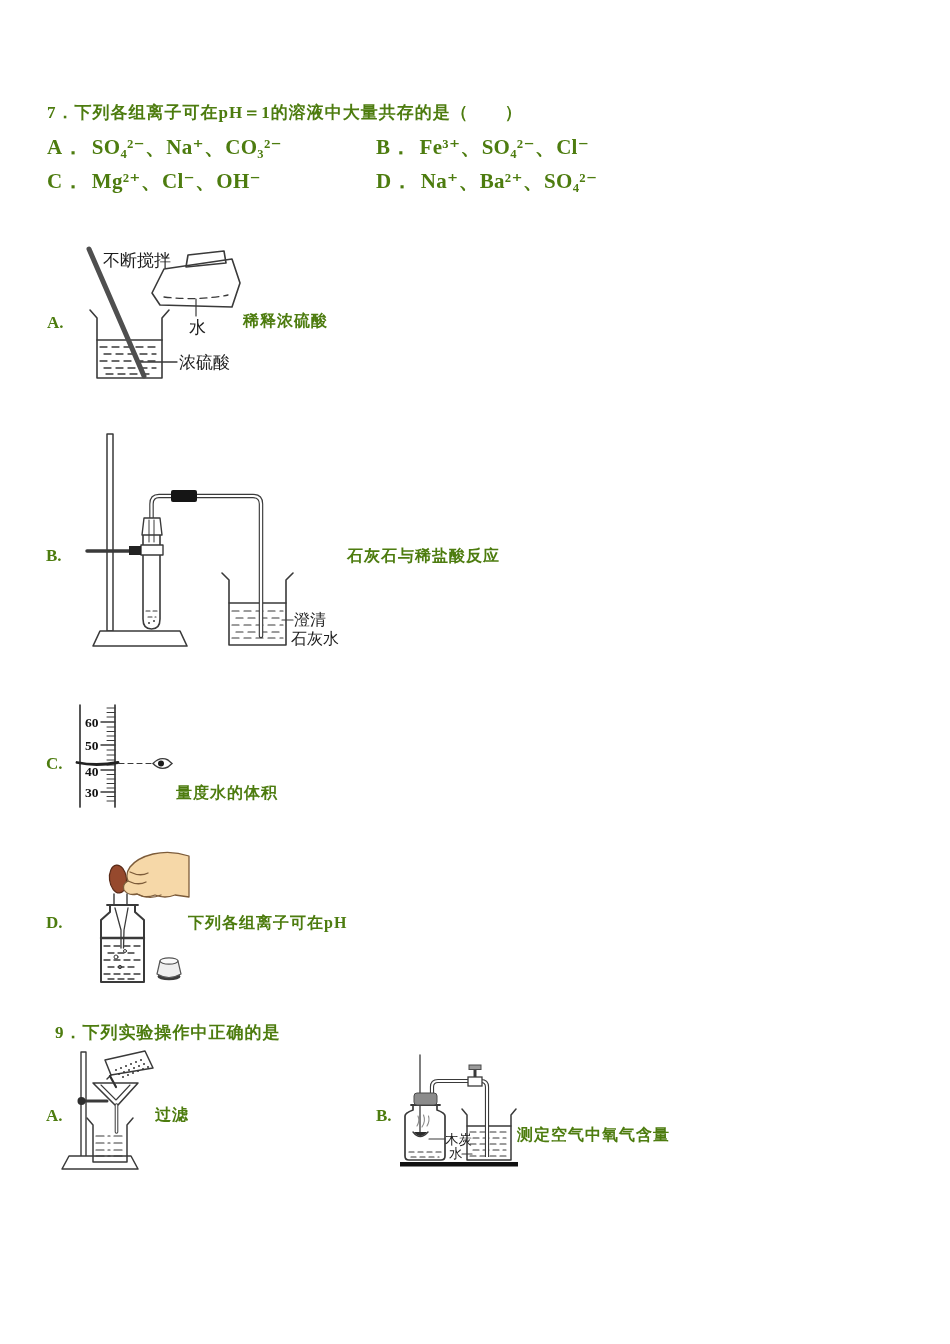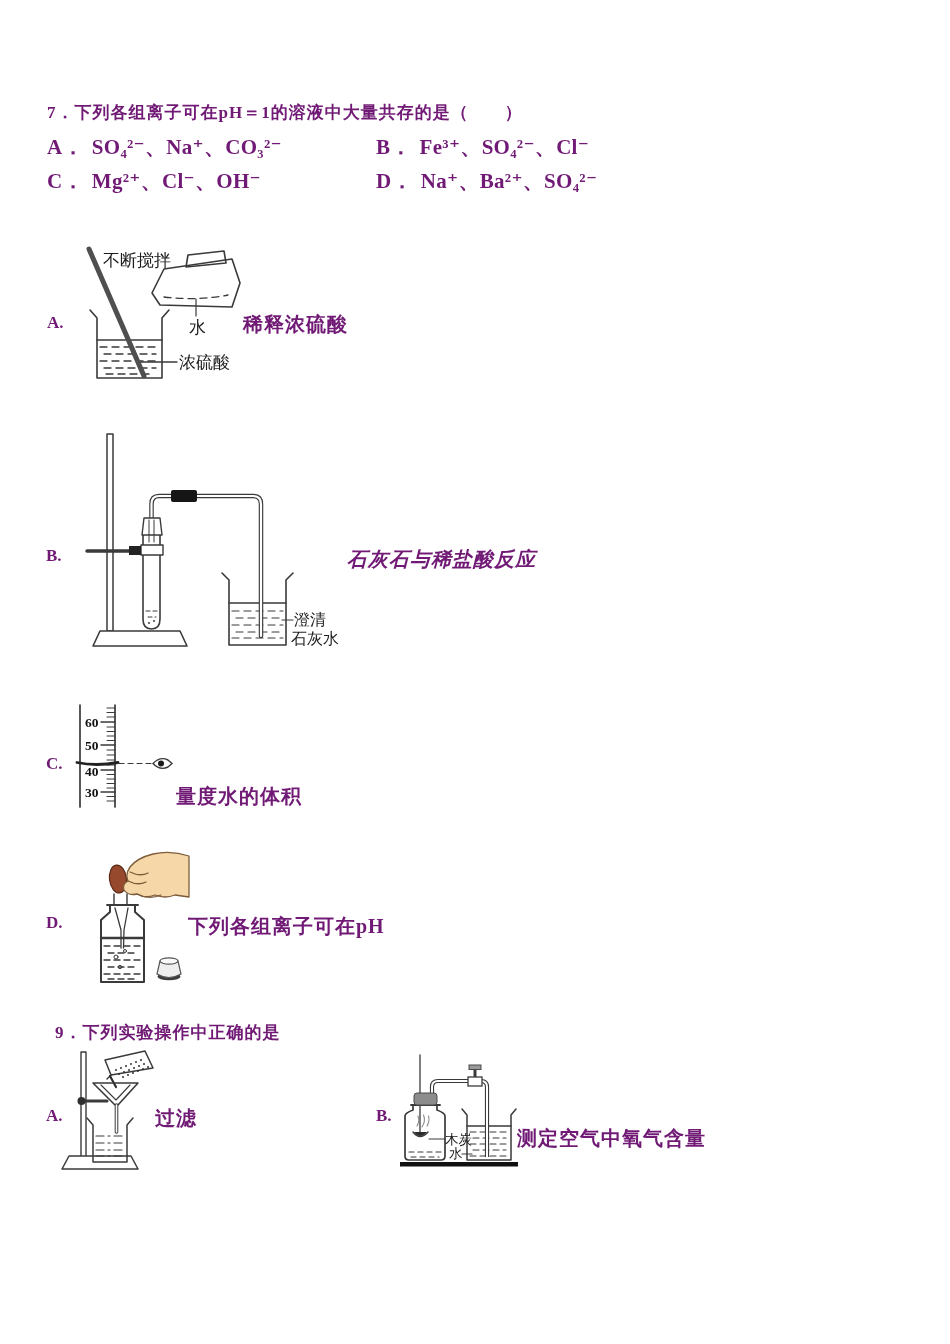--- a/index.html
+++ b/index.html
@@ -1,23 +1,23 @@
 <!DOCTYPE html>
 <html><head>
 <meta charset="utf-8">
 <style>
   html,body{margin:0;padding:0;background:#fff;}
   .page{position:relative;width:950px;height:1344px;background:#ffffff;overflow:hidden;
-        font-family:"Liberation Serif","DejaVu Serif",serif;color:#701a75;}
+        font-family:"Liberation Serif","DejaVu Serif",serif;color:#4d7c0f;}
   .abs{position:absolute;white-space:nowrap;}
   .stem{font-weight:700;font-size:17px;letter-spacing:1px;}
   .opt{font-weight:700;font-size:21px;letter-spacing:.3px;}
   .opt .olabel{margin-right:8px;}
   .letter{font-weight:700;font-size:17px;}
-  .caption{font-weight:700;font-size:20px;letter-spacing:1px;}
+  .caption{font-weight:700;font-size:16px;letter-spacing:1px;}
   svg.diagram{position:absolute;}
   svg text{font-family:"Liberation Sans","DejaVu Sans",sans-serif;fill:#1c1c1c;}
   text.lbl{font-size:17px;}
   text.lblm{font-size:16px;}
   text.lbls{font-size:13.5px;}
   text.num{font-family:"Liberation Serif","DejaVu Serif",serif;font-weight:700;font-size:13.5px;fill:#111;}
 </style>
 </head>
 <body>
 
@@ -75,21 +75,21 @@
       <circle cx="64" cy="193" r="1" fill="#3a3a3a" stroke="none"></circle>
       <circle cx="69" cy="191" r="1" fill="#3a3a3a" stroke="none"></circle>
       <rect x="56" y="115" width="22" height="10" fill="#fff" stroke-width="1.4"></rect>
       <rect x="44" y="116" width="12" height="9" fill="#222" stroke="none"></rect>
 
       <path d="M197,190 L208,190" stroke-width="1.2"></path>
     </g>
     <text class="lblm" x="209" y="195">澄清</text>
     <text class="lblm" x="206" y="214">石灰水</text>
   </svg>
-  <div class="abs caption" style="left:347px;top:546px;font-style:italic;">石灰石与稀盐酸反应</div>
+  <div class="abs caption" style="left:347px;top:546px;">石灰石与稀盐酸反应</div>
 
   <div class="abs letter" style="left:46px;top:754px;">C.</div>
   <svg class="diagram" style="left:75px;top:700px;" width="100" height="112" viewBox="0 0 100 112">
     <g stroke="#3a3a3a" fill="none" stroke-linecap="round">
       <path d="M5,5 V107 M40,5 V107" stroke-width="1.7"></path>
       <path stroke-width="1.4" d="M26,22 H40 M26,45 H40 M26,70 H40 M26,92 H40"></path>
       <path stroke-width="1" d="M32,8 H40 M32,12.5 H40 M32,17 H40 M32,27 H40 M32,31.5 H40 M32,36 H40 M32,40.5 H40 M32,50 H40 M32,55 H40 M32,60 H40 M32,65 H40 M32,74.5 H40 M32,79 H40 M32,83.5 H40 M32,88 H40 M32,96.5 H40 M32,101 H40"></path>
       <path d="M2,62.5 Q21,66.5 43,62.5" stroke-width="2.8" stroke="#222"></path>
       <path d="M44,63.5 H77" stroke-width="1.2" stroke-dasharray="5,4"></path>
       <path d="M78,63.5 Q85,56 93,60 L97,63.5 L93,67 Q85,71 78,63.5 Z" stroke-width="1.4"></path>

